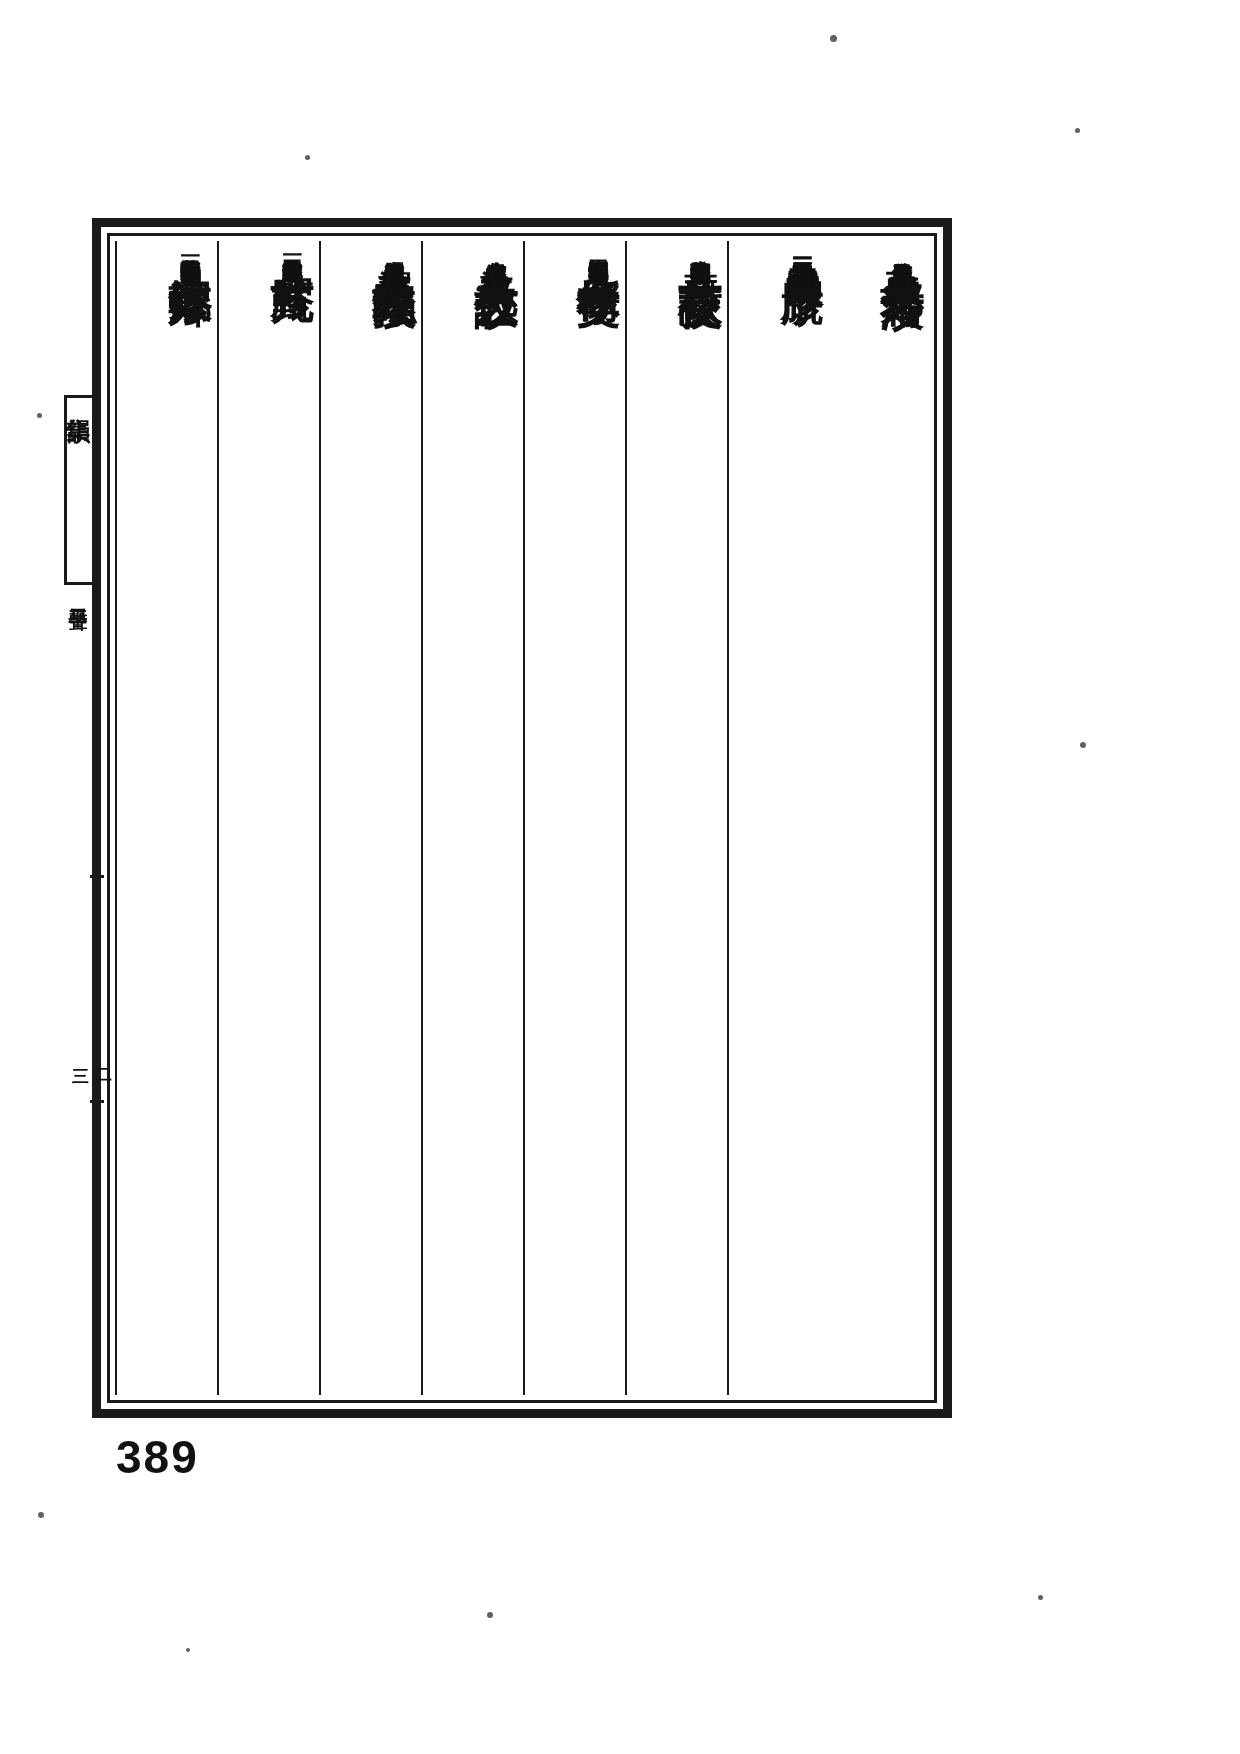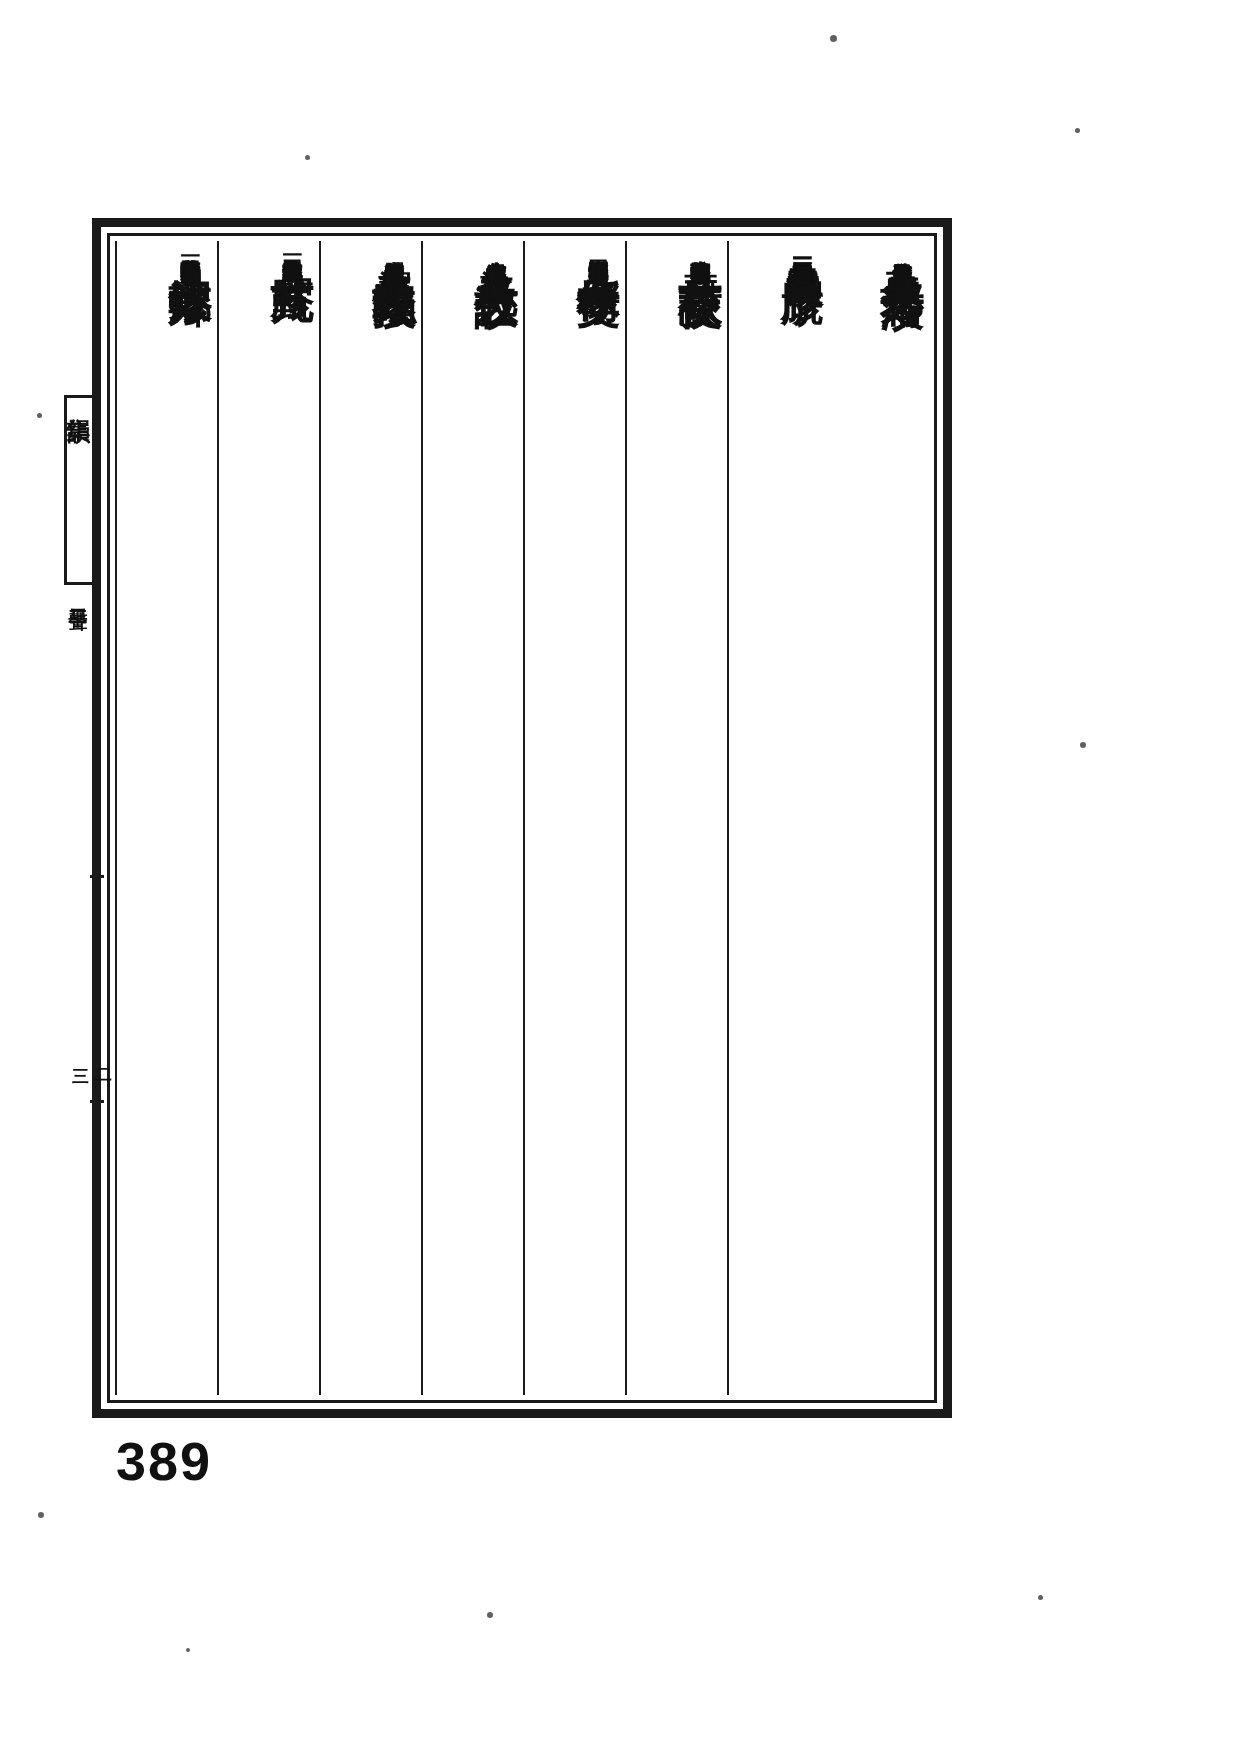--- a/index.html
+++ b/index.html
@@ -148,21 +148,21 @@
     position: absolute;
     background: #1a1a1a;
   }
 
   
   #page-number {
     position: absolute;
     left: 116px;
     top: 1430px;
     font-family: "Liberation Sans", sans-serif;
-    font-size: 54px;
+    font-size: 46px;
     font-weight: 700;
     color: #111;
     letter-spacing: 2px;
   }
 </style>
 </head>
 <body>
 
 <div id="page-frame">
   <div id="page-frame-inner"></div>

